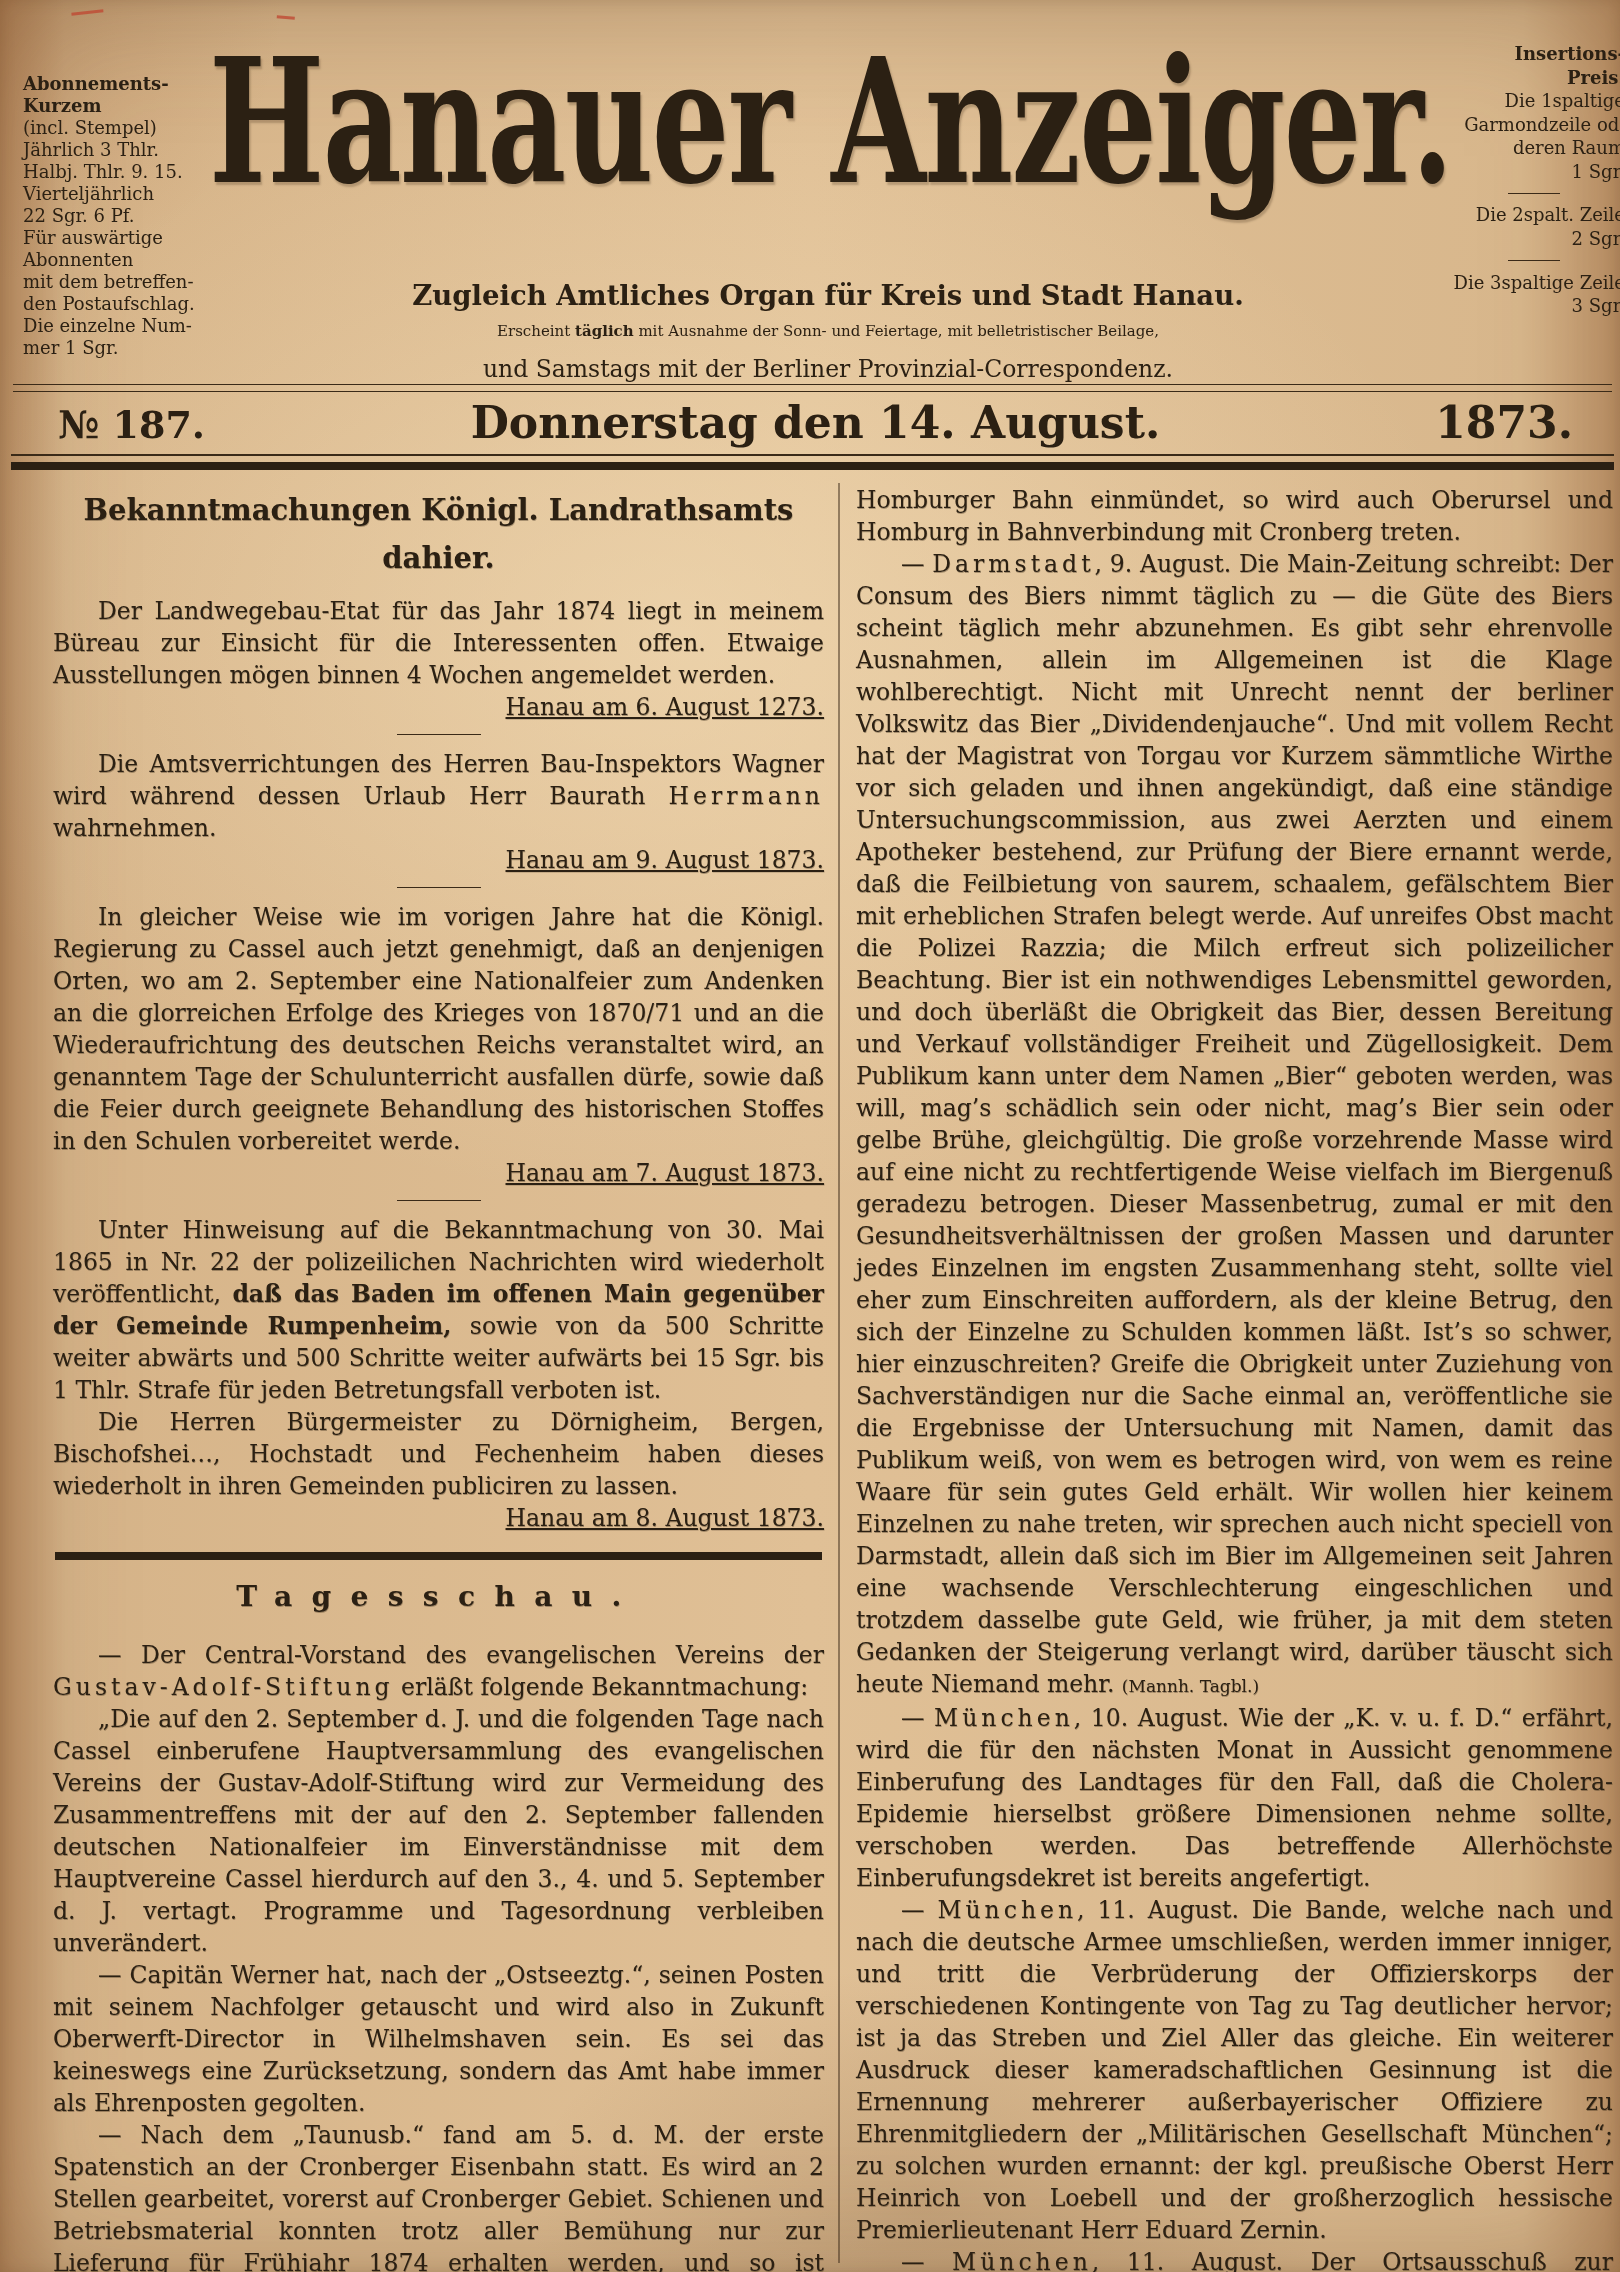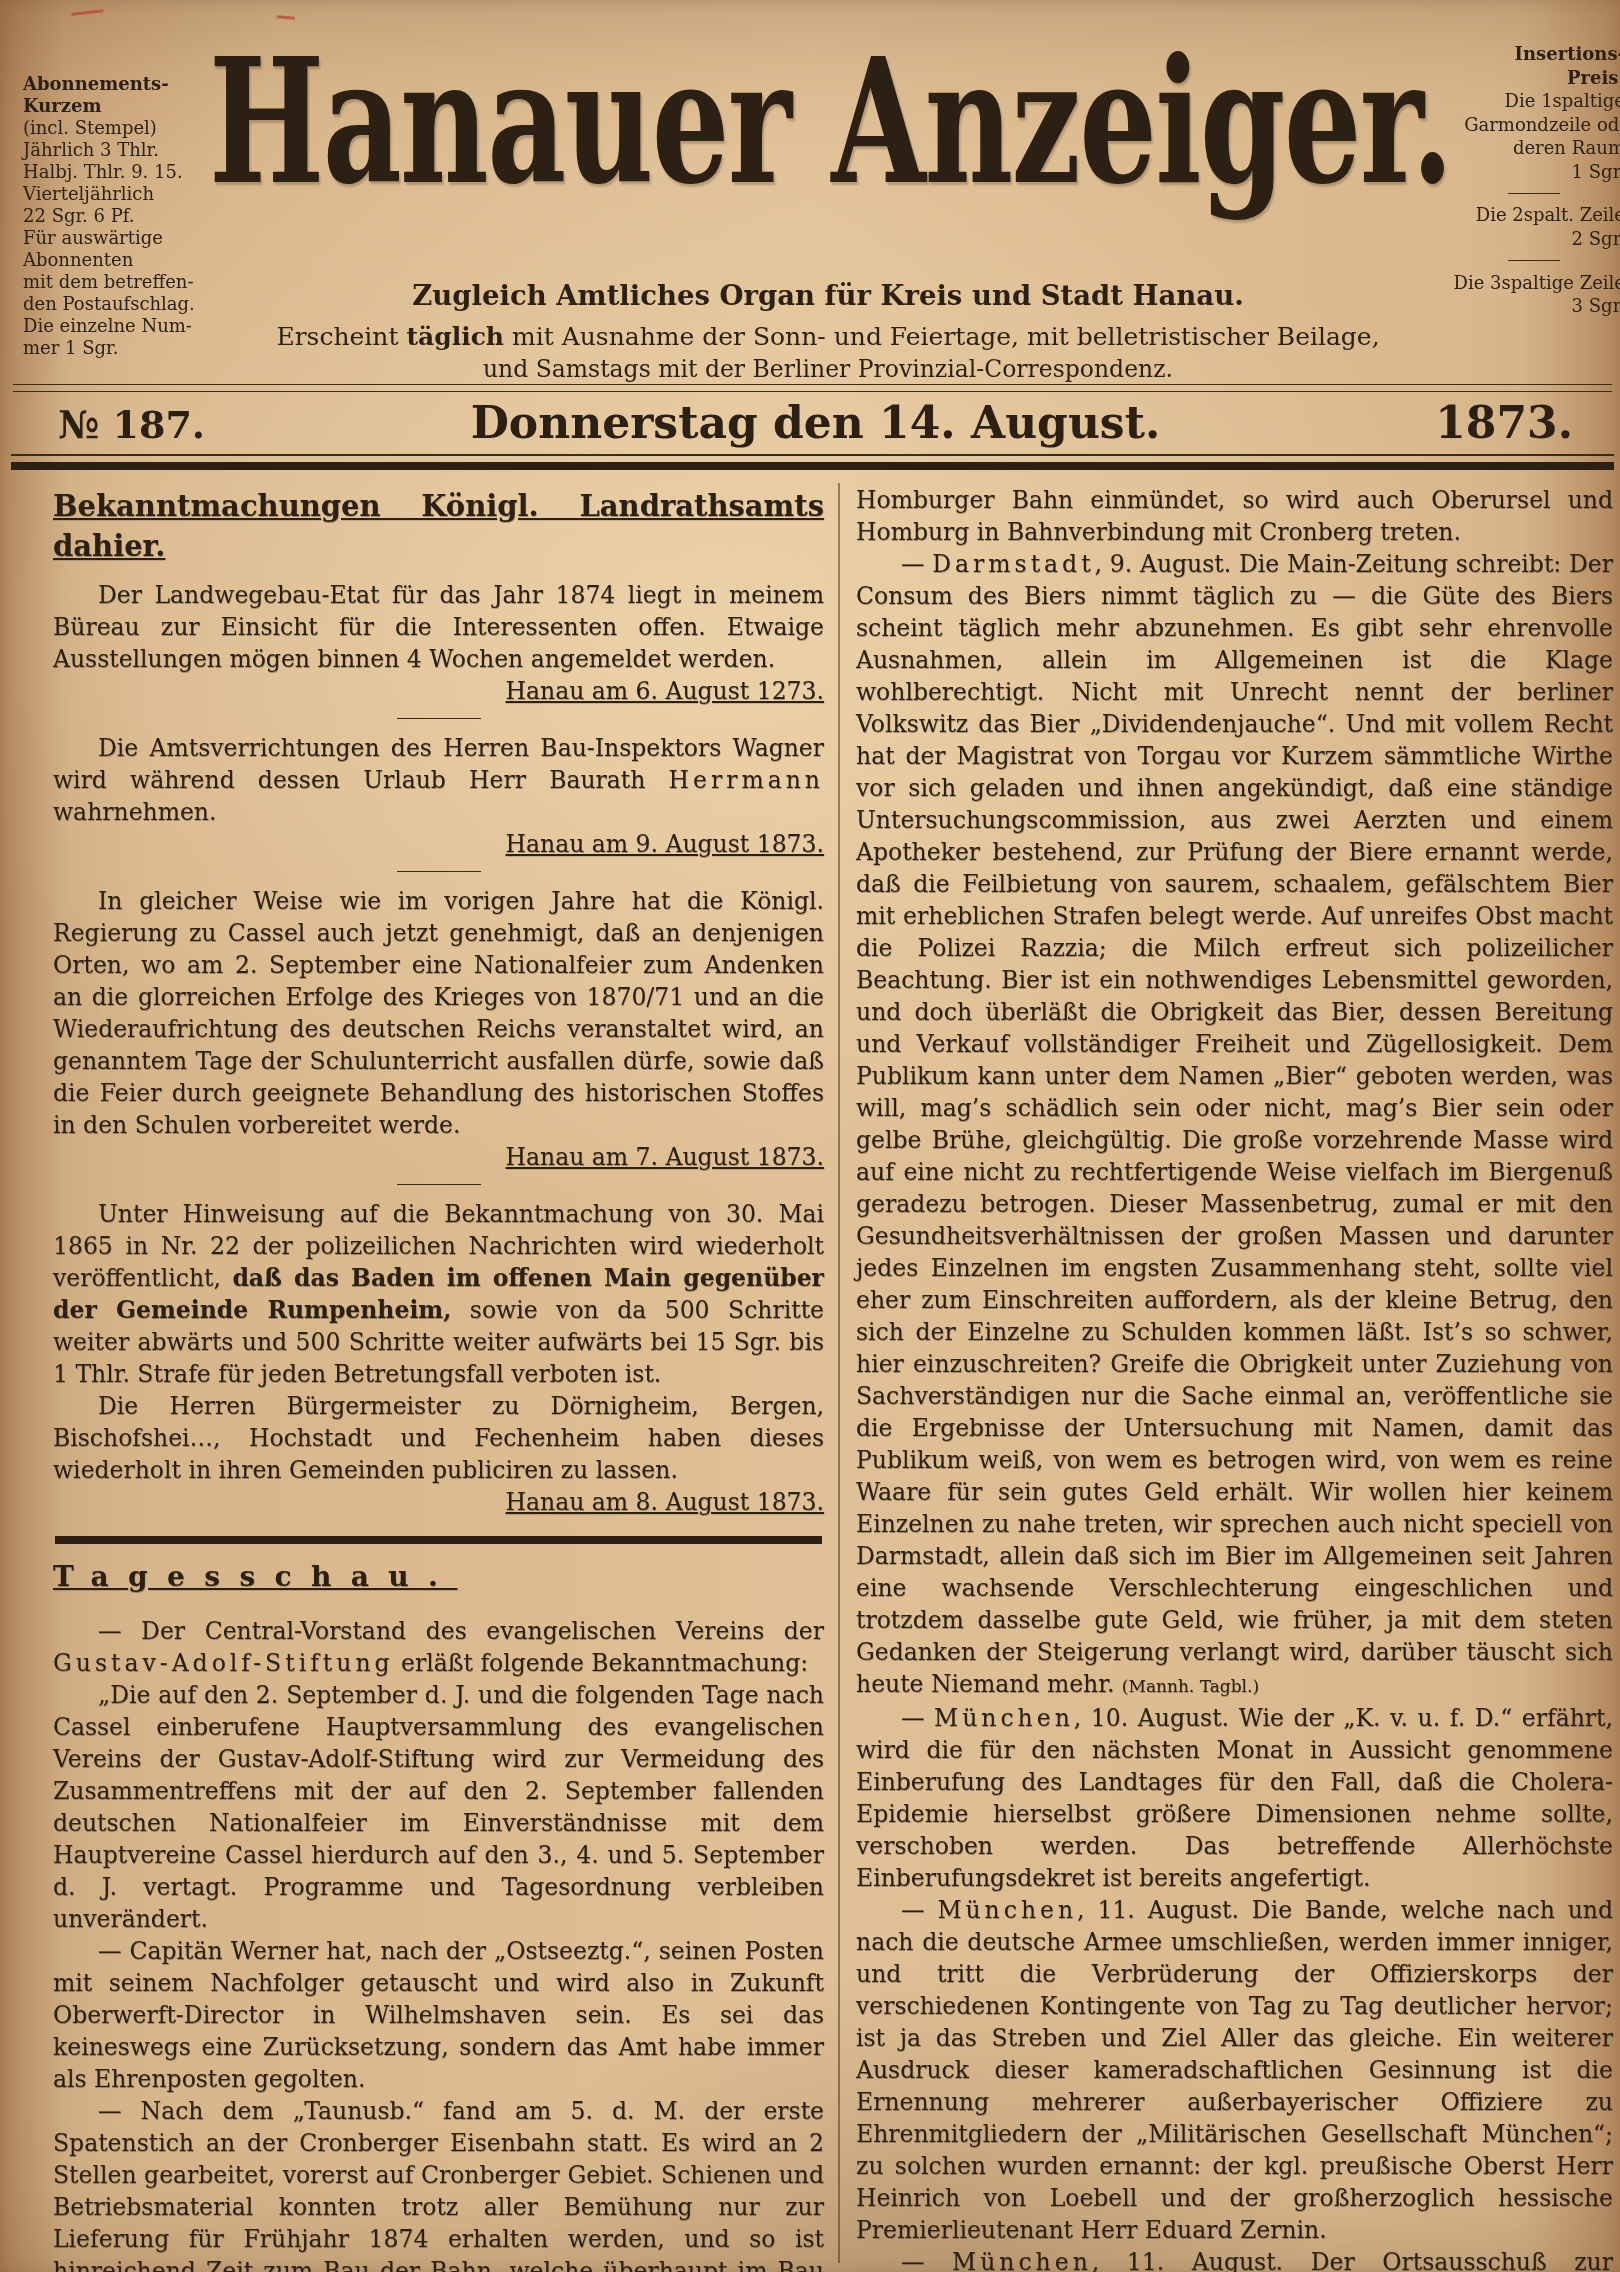--- a/index.html
+++ b/index.html
@@ -34,21 +34,21 @@
   }
   .rightbox {
     position: absolute; left: 1431px; top: 42px; width: 183px;
     text-align: right; font-size: 18px; line-height: 23.5px; margin-left: 11px;
   }
   .box-line { white-space: nowrap; }
   .box-line.b { font-weight: bold; }
   .boxrule { width: 52px; border-top: 1.6px solid #3a2a18; margin: 9.7px auto; }
 
   .subtitle1 { position: absolute; left: 243px; right: 207px; top: 279px; text-align: center; font-size: 27.5px; font-weight: bold; }
-  .subtitle2 { position: absolute; left: 243px; right: 207px; top: 322px; text-align: center; font-size: 25px; }
+  .subtitle2 { position: absolute; left: 243px; right: 207px; top: 322px; text-align: center; font-size: 15px; }
   .subtitle3 { position: absolute; left: 243px; right: 207px; top: 355px; text-align: center; font-size: 23.5px; }
   .subtitle2 .b { font-weight: bold; }
 
   .rule-double {
     position: absolute; left: 13px; right: 8px; top: 384px; height: 8px;
     border-top: 1.6px solid #3a2a18; border-bottom: 1.6px solid #3a2a18;
   }
 
   .dateline { position: absolute; left: 58px; right: 47px; top: 397px; display: flex; align-items: baseline; }
   .issue { width: 259px; font-size: 38px; font-weight: bold; font-family: "DejaVu Serif", "DejaVu Sans", serif; }
@@ -61,21 +61,21 @@
   .col-divider { position: absolute; left: 838px; top: 483px; bottom: 9.7px; width: 1.6px; background: rgba(62,44,26,0.5); }
 
   .col {
     position: absolute; top: 484px;
     font-size: 23.5px; line-height: 32px; text-align: justify;
     text-shadow: 0.5px 0.5px 0.6px rgba(50,35,18,0.35);
   }
   .col.left  { left: 53px;   width: 771px; }
   .col.right { left: 856px; width: 757px; }
 
-  .col-heading { margin: 1.6px 0 13px; font-size: 29px; line-height: 40px; font-weight: bold; text-decoration: underline; }
+  .col-heading { margin: 1.6px 0 13px; font-size: 29px; line-height: 48px; text-align: center; font-weight: bold; }
   .col-heading.spaced { letter-spacing: 19.4px; margin: 13px 0 18px; font-size: 28px; }
   p.body-p { margin: 0; }
   p.body-p.indent { text-indent: 45px; }
   p.sig { margin: 0; padding-left: 88px; text-align: right; text-decoration: underline; }
   .rule-small { width: 84px; border-top: 1.6px solid #3a2a18; margin: 11.3px auto 13px; }
   .rule-thick { height: 7.3px; background: #2b2013; margin: 18px 1.6px 11.3px; }
   span.b  { font-weight: bold; }
   span.sp { letter-spacing: 4px; }
   span.sm { font-size: 17px; }
 

